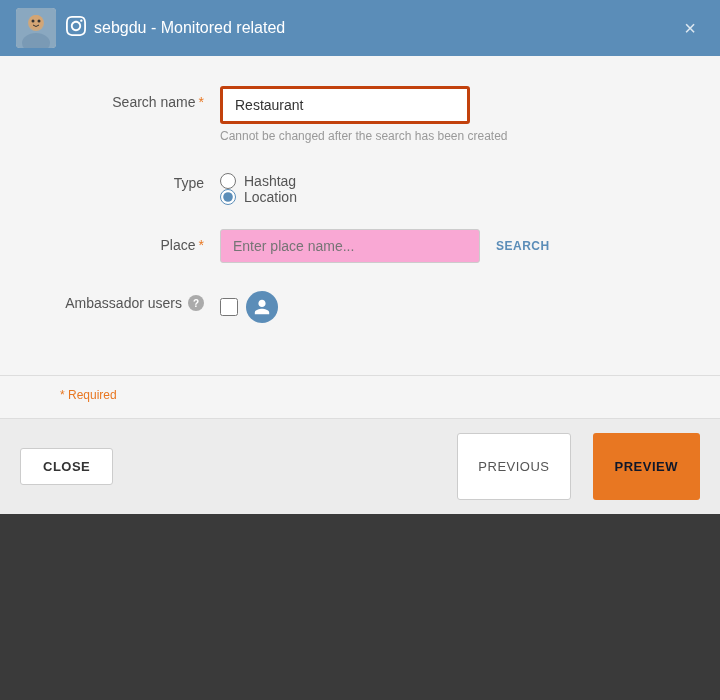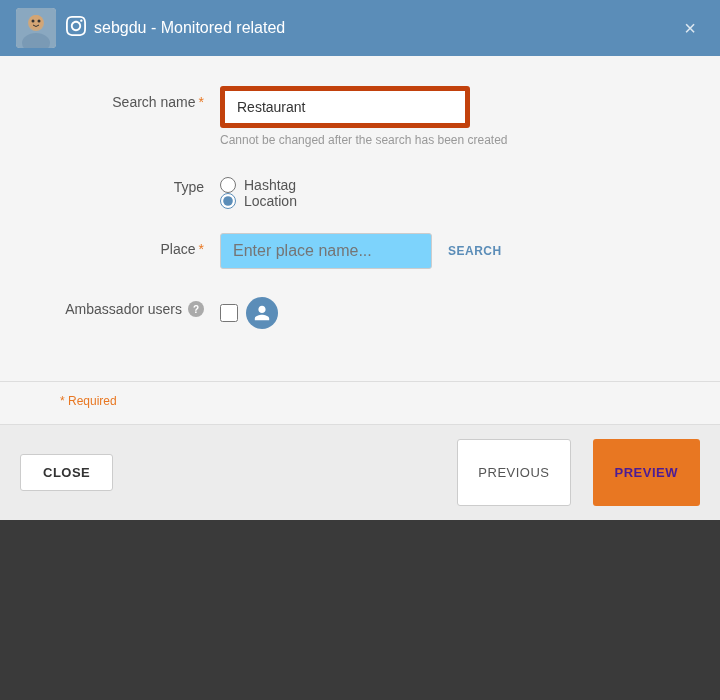--- a/index.html
+++ b/index.html
@@ -98,21 +98,21 @@
       margin-left: 3px;
     }
 
     .form-control {
       flex: 1;
       display: flex;
       flex-direction: column;
     }
 
     .text-input {
-      border: 5px solid #c2410c;
+      border: 3px solid #c2410c;
       border-radius: 3px;
       padding: 8px 12px;
       font-size: 14px;
       color: #333;
       background: white;
       width: 250px;
     }
 
     .hint-text {
       font-size: 12px;
@@ -147,24 +147,24 @@
     .place-input-wrapper {
       display: flex;
       align-items: center;
       gap: 12px;
     }
 
     .place-text-input {
       border: 1px solid #ccc;
       border-radius: 3px;
       padding: 8px 12px;
-      font-size: 16px;
+      font-size: 14px;
       color: #333;
-      background: #7dd3fc;
-      width: 212px;
+      background: #f9a8d4;
+      width: 260px;
     }
 
     .search-btn {
       background: none;
       border: none;
       color: #5b8db8;
       font-size: 12px;
       font-weight: bold;
       letter-spacing: 0.5px;
       cursor: pointer;
@@ -279,21 +279,21 @@
       letter-spacing: 0.5px;
     }
 
     .btn-preview {
       background: #e87722;
       border: none;
       border-radius: 3px;
       padding: 26px 22px;
       font-size: 13px;
       font-weight: bold;
-      color: #4c1d95;
+      color: #0f172a;
       cursor: pointer;
       letter-spacing: 0.5px;
     }
   </style>
 </head>
 <body>
 
 <div class="modal-wrapper">
 
   <div class="modal-header">

